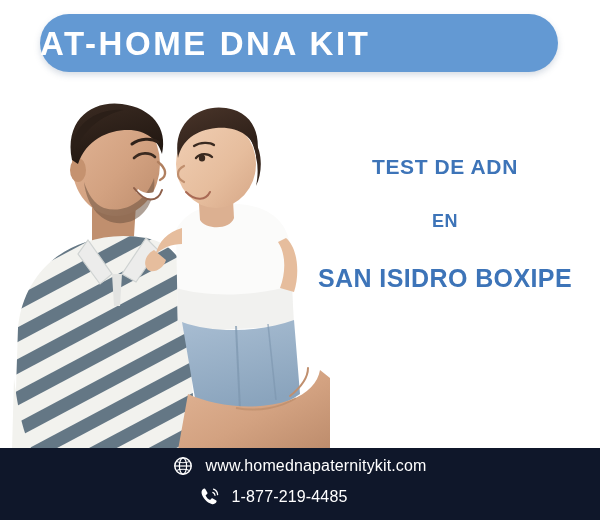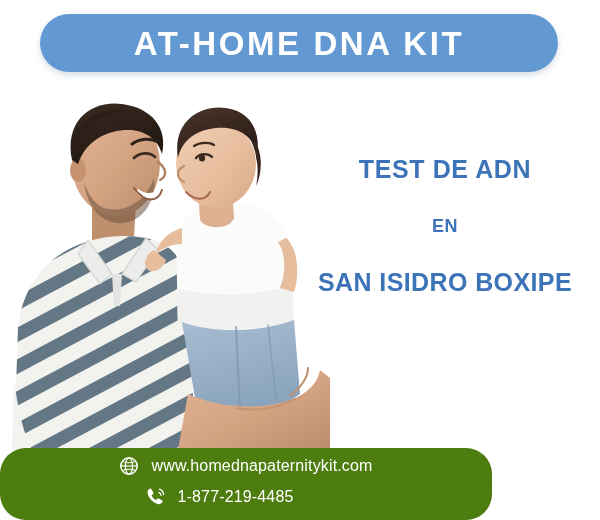--- a/index.html
+++ b/index.html
@@ -26,21 +26,20 @@
     position: absolute;
     left: 40px;
     top: 14px;
     width: 518px;
     height: 58px;
     background: #6399d3;
     border-radius: 29px;
     box-shadow: 0 3px 6px rgba(120,140,165,0.30);
     display: flex;
     align-items: center;
-    justify-content: center;
     z-index: 5;
   }
   #header-title {
     color: #ffffff;
     font-size: 33px;
     font-weight: bold;
     letter-spacing: 2.6px;
     line-height: 1;
     white-space: nowrap;
     text-align: center;
@@ -70,34 +69,33 @@
     width: 290px;
     text-align: center;
     z-index: 4;
   }
   .headline-line {
     color: #3d74b8;
     font-weight: bold;
     line-height: 1.15;
     white-space: nowrap;
   }
-  #headline-line-1 { font-size: 25px; letter-spacing: 0.6px; }
+  #headline-line-1 { font-size: 21px; letter-spacing: 0.6px; }
   #headline-line-2 { font-size: 18px; letter-spacing: 0.6px; margin-top: 32px; }
   #headline-line-3 { font-size: 25px; letter-spacing: 0.4px; margin-top: 32px; }
 
   
   #footer-bar {
     position: absolute;
     left: 0;
     bottom: 0;
-    width: 492px;
+    width: 600px;
     height: 72px;
-    background: #4d7c0f;
+    background: #0f172a;
     z-index: 10;
-    border-radius: 26px;
   }
   .footer-row {
     position: absolute;
     display: flex;
     align-items: center;
     white-space: nowrap;
   }
   #footer-row-web {
     left: 0;
     right: 0;

